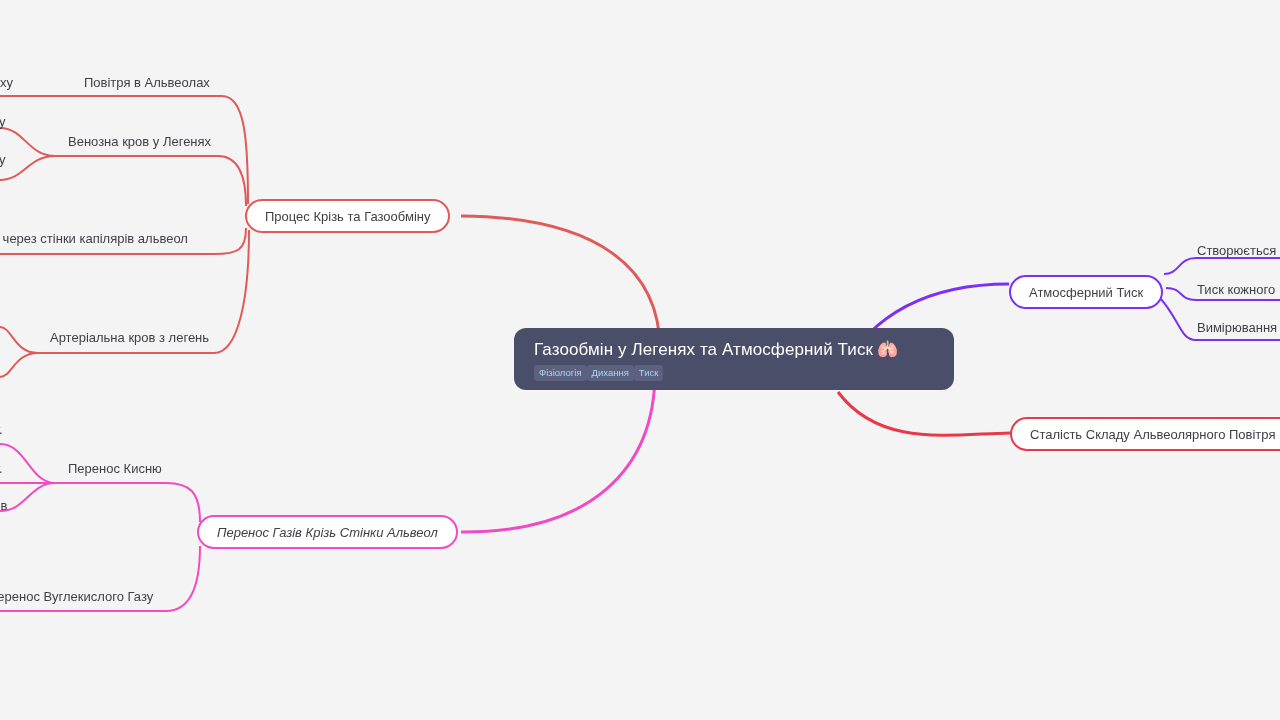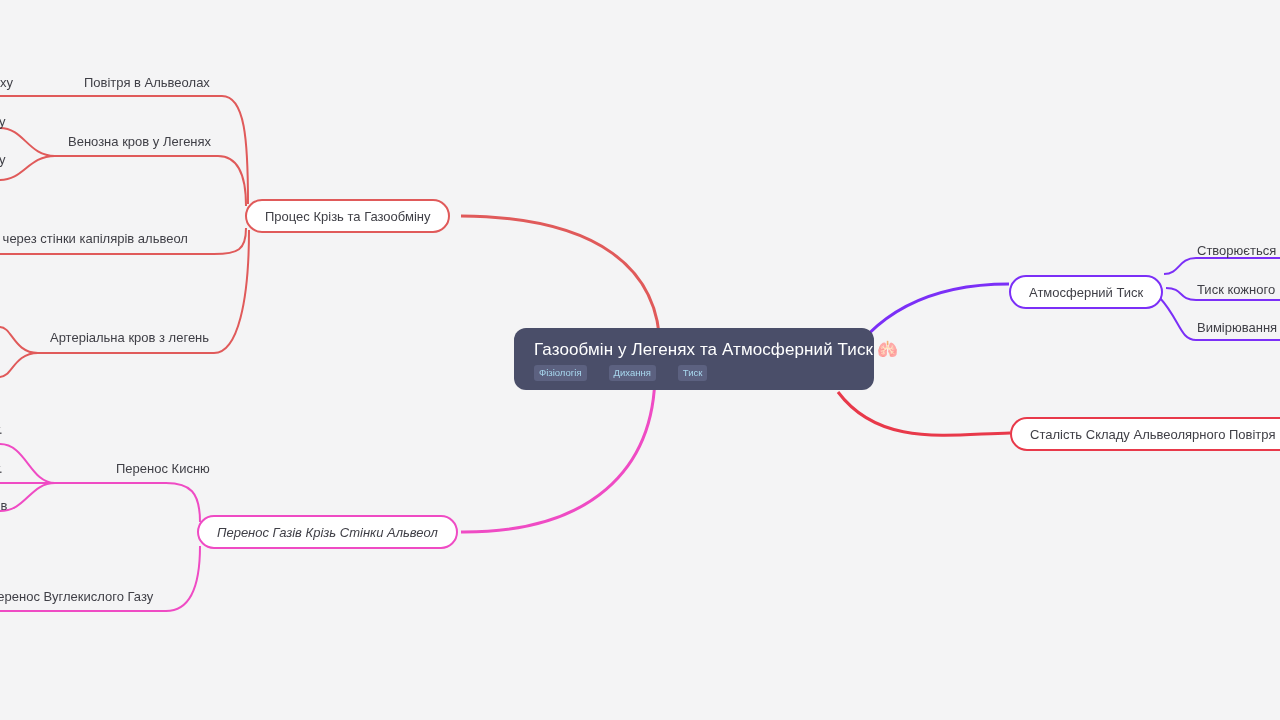--- a/index.html
+++ b/index.html
@@ -9,35 +9,35 @@
     font-family:"Liberation Sans", sans-serif;
     overflow:hidden;
   }
   #canvas { position:relative; width:1280px; height:720px; }
   svg.edges { position:absolute; inset:0; width:1280px; height:720px; pointer-events:none; }
 
   
   .root {
     position:absolute;
     left:514px; top:328px;
-    width:360px; height:62px;
+    width:440px; height:62px;
     background:#4a4e69;
     border-radius:12px;
     padding:10px 18px 8px 20px;
     display:flex; flex-direction:column; gap:5px;
     justify-content:center;
   }
   .root-title {
     color:#ffffff;
     font-size:17px;
     line-height:21px;
     white-space:nowrap;
     letter-spacing:.1px;
   }
-  .root-tags { display:flex; gap:22px; }
+  .root-tags { display:flex; gap:0; }
   .tag {
     background:#5c6180;
     color:#a8d8ef;
     font-size:9.5px;
     line-height:13px;
     padding:1px 5px 2px 5px;
     border-radius:3px;
     white-space:nowrap;
   }
 
@@ -130,21 +130,21 @@
   <div class="leaf" style="left:-14px; top:152px;">азу</div>
 
   <div class="leaf" style="left:-20px; top:231px;">мін через стінки капілярів альвеол</div>
 
   <div class="leaf" style="left:50px; top:330px;">Артеріальна кров з легень</div>
 
   <div class="leaf" style="left:-12px; top:422px;">ст.</div>
 
   <div class="leaf" style="left:-12px; top:461px;">ст.</div>
 
-  <div class="leaf" style="left:68px; top:461px;margin-left:48px;">Перенос Кисню</div>
+  <div class="leaf" style="left:68px; top:461px;">Перенос Кисню</div>
 
   <div class="leaf" style="left:-14px; top:498px;">ров</div>
 
   <div class="leaf" style="left:-12px; top:589px;">Перенос Вуглекислого Газу</div>
 
   <div class="leaf" style="left:1197px; top:243px;">Створюється</div>
 
   <div class="leaf" style="left:1197px; top:282px;">Тиск кожного</div>
 
   <div class="leaf" style="left:1197px; top:320px;">Вимірювання</div>

